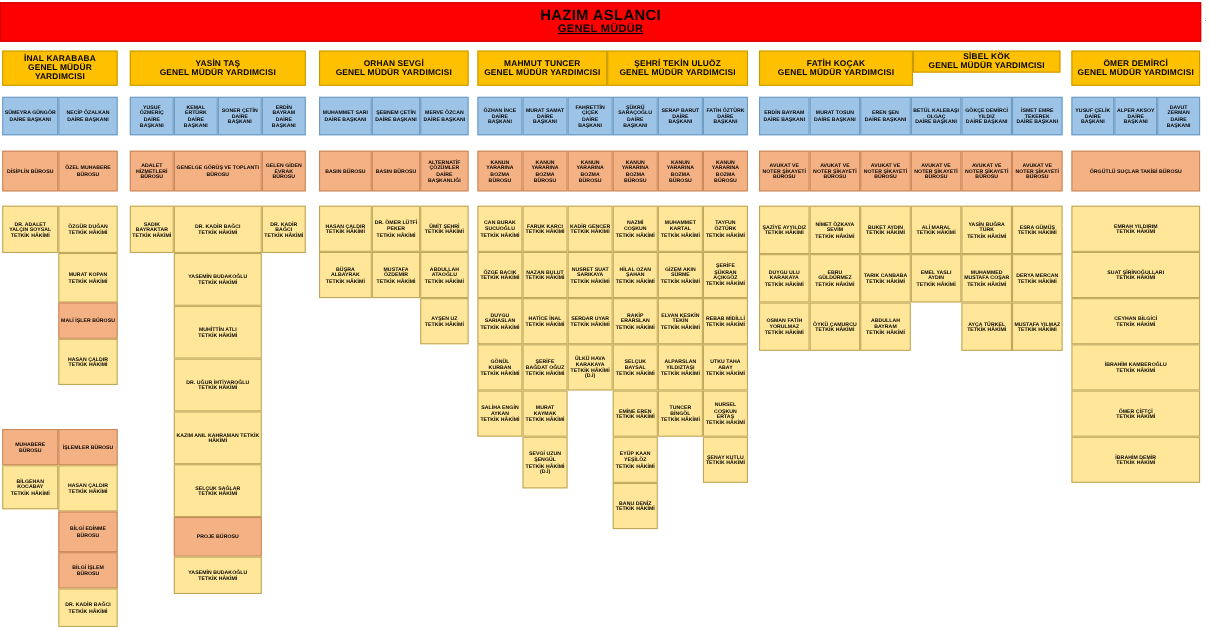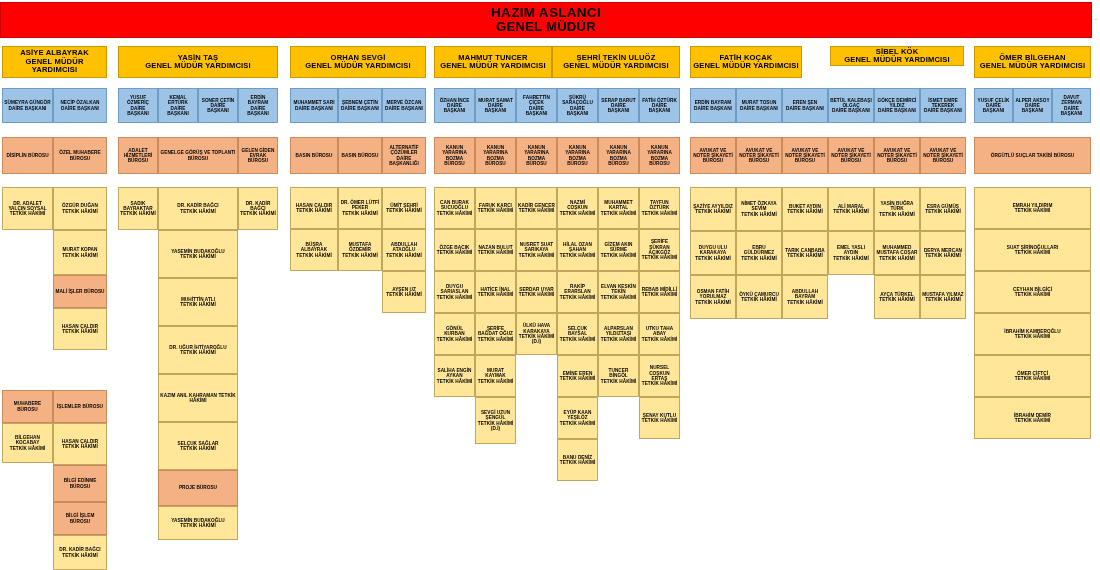--- a/index.html
+++ b/index.html
@@ -28,22 +28,23 @@
     flex-direction: column;
     align-items: center;
     justify-content: center;
     line-height: 1.08;
   }
   .gm-banner .l1 {
     font-size: 13.5px; font-weight: bold; color: #000;
     letter-spacing: .3px;
   }
   .gm-banner .l2 {
-    font-size: 13px; font-weight: bold; color: #000;
+    font-size: 10px; font-weight: bold; color: #000;
     letter-spacing: .3px;
+    text-decoration: underline;
   }
 
   
   .bx {
     position: absolute;
     display: flex;
     flex-direction: column;
     align-items: center;
     justify-content: center;
     text-align: center;
@@ -102,49 +103,49 @@
 <div id="root">
 
   <div class="gm-banner">
     <span class="l1">HAZIM ASLANCI</span>
     <span class="l2">GENEL MÜDÜR</span>
   </div>
   <div class="corner-mark">.</div>
 
   <div id="layer-deputies">
       <div class="bx lvl-deputy" style="left: 2px; top: 46px; width: 105px; height: 32px;">
-        <span>ASİYE ALBAYRAK</span>
+        <span>İNAL KARABABA</span>
         <span>GENEL MÜDÜR YARDIMCISI</span>
       </div>
       <div class="bx lvl-deputy" style="left: 118px; top: 46px; width: 160px; height: 32px;">
         <span>YASİN TAŞ</span>
         <span>GENEL MÜDÜR YARDIMCISI</span>
       </div>
       <div class="bx lvl-deputy" style="left: 290px; top: 46px; width: 136px; height: 32px;">
         <span>ORHAN SEVGİ</span>
         <span>GENEL MÜDÜR YARDIMCISI</span>
       </div>
       <div class="bx lvl-deputy" style="left: 434px; top: 46px; width: 118px; height: 32px;">
         <span>MAHMUT TUNCER</span>
         <span>GENEL MÜDÜR YARDIMCISI</span>
       </div>
       <div class="bx lvl-deputy" style="left: 552px; top: 46px; width: 128px; height: 32px;">
         <span>ŞEHRİ TEKİN ULUÖZ</span>
         <span>GENEL MÜDÜR YARDIMCISI</span>
       </div>
-      <div class="bx lvl-deputy" style="left: 690px; top: 46px; width: 112px; height: 32px;">
+      <div class="bx lvl-deputy" style="left: 690px; top: 46px; width: 140px; height: 32px;">
         <span>FATİH KOÇAK</span>
         <span>GENEL MÜDÜR YARDIMCISI</span>
       </div>
       <div class="bx lvl-deputy" style="left: 830px; top: 46px; width: 134px; height: 20px;">
         <span>SİBEL KÖK</span>
         <span>GENEL MÜDÜR YARDIMCISI</span>
       </div>
       <div class="bx lvl-deputy" style="left: 974px; top: 46px; width: 117px; height: 32px;">
-        <span>ÖMER BİLGEHAN</span>
+        <span>ÖMER DEMİRCİ</span>
         <span>GENEL MÜDÜR YARDIMCISI</span>
       </div>
     </div>
   <div id="layer-directors">
       <div class="bx lvl-blue" style="left: 2px; top: 88px; width: 51px; height: 35px;">
         <span>SÜMEYRA GÜNGÖR</span>
         <span>DAİRE BAŞKANI</span>
       </div>
       <div class="bx lvl-blue" style="left: 53px; top: 88px; width: 54px; height: 35px;">
         <span>NECİP ÖZALKAN</span>

